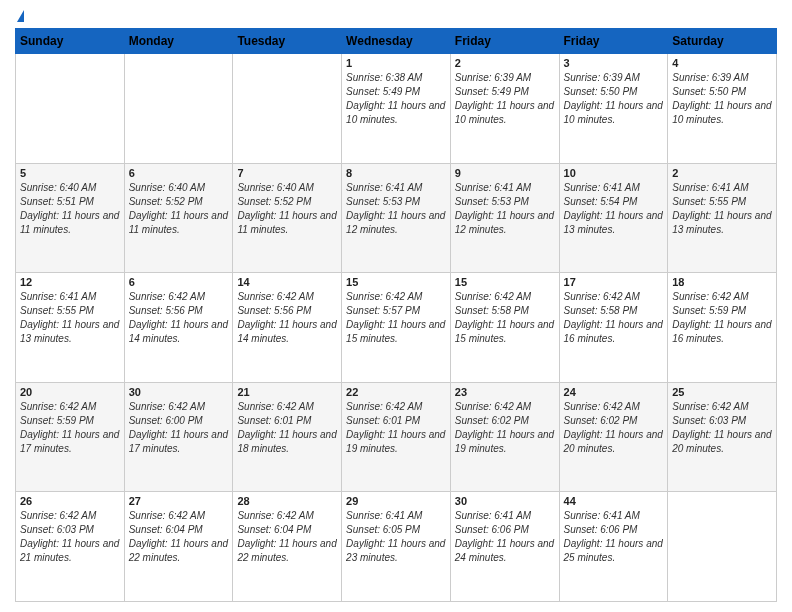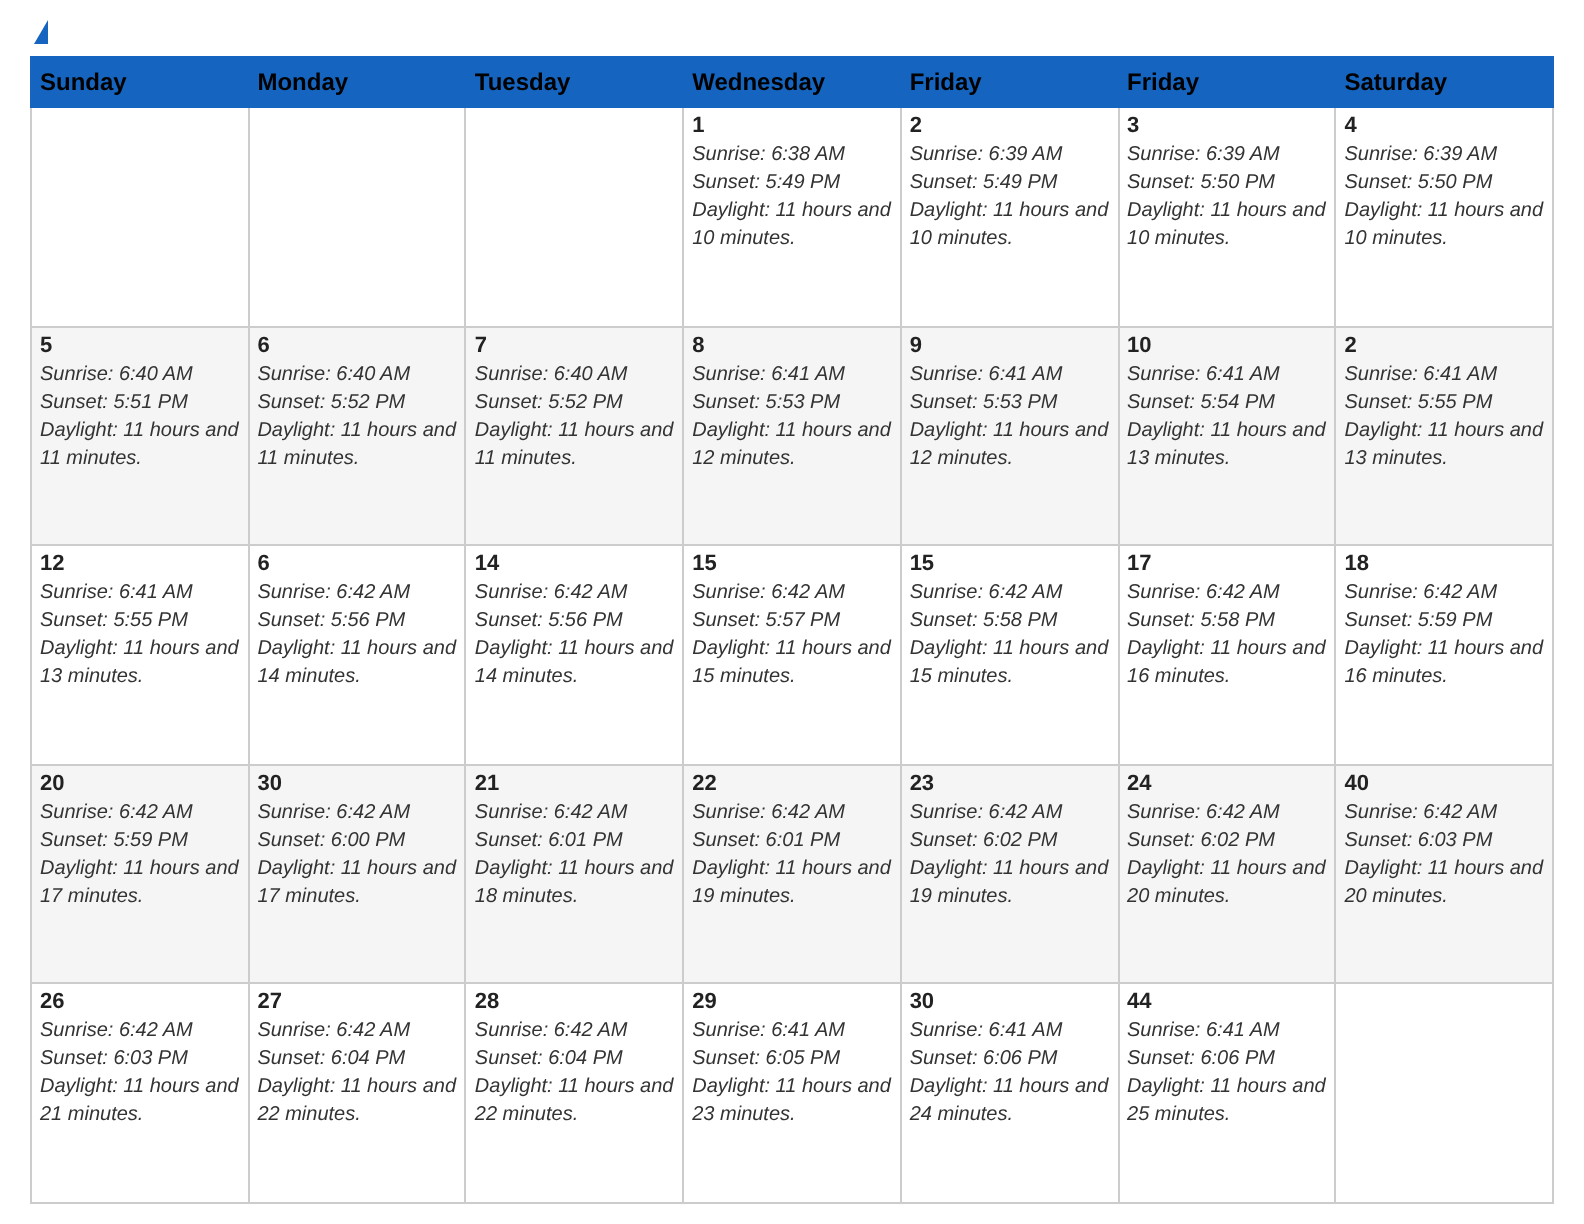--- a/index.html
+++ b/index.html
@@ -225,21 +225,21 @@
           </td>
           <td>
             <div class="day-number">23</div>
             <div class="day-info">Sunrise: 6:42 AM<br>Sunset: 6:02 PM<br>Daylight: 11 hours and 19 minutes.</div>
           </td>
           <td>
             <div class="day-number">24</div>
             <div class="day-info">Sunrise: 6:42 AM<br>Sunset: 6:02 PM<br>Daylight: 11 hours and 20 minutes.</div>
           </td>
           <td>
-            <div class="day-number">40</div>
+            <div class="day-number">25</div>
             <div class="day-info">Sunrise: 6:42 AM<br>Sunset: 6:03 PM<br>Daylight: 11 hours and 20 minutes.</div>
           </td>
         </tr>
         <tr>
           <td>
             <div class="day-number">26</div>
             <div class="day-info">Sunrise: 6:42 AM<br>Sunset: 6:03 PM<br>Daylight: 11 hours and 21 minutes.</div>
           </td>
           <td>
             <div class="day-number">27</div>

